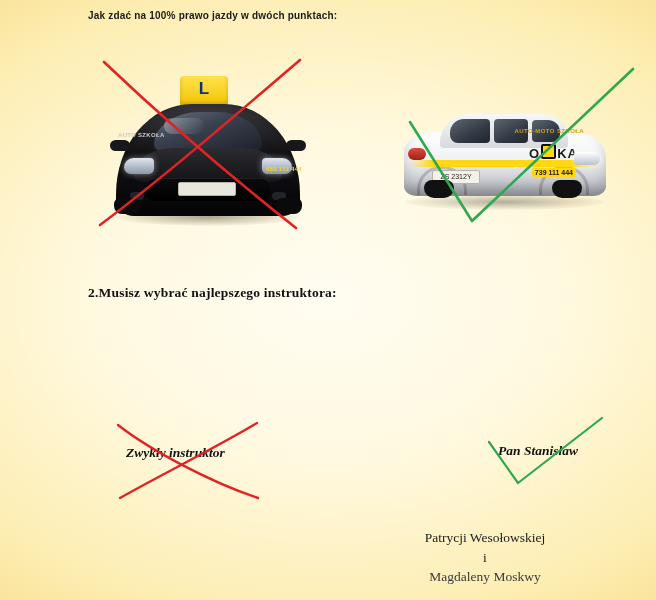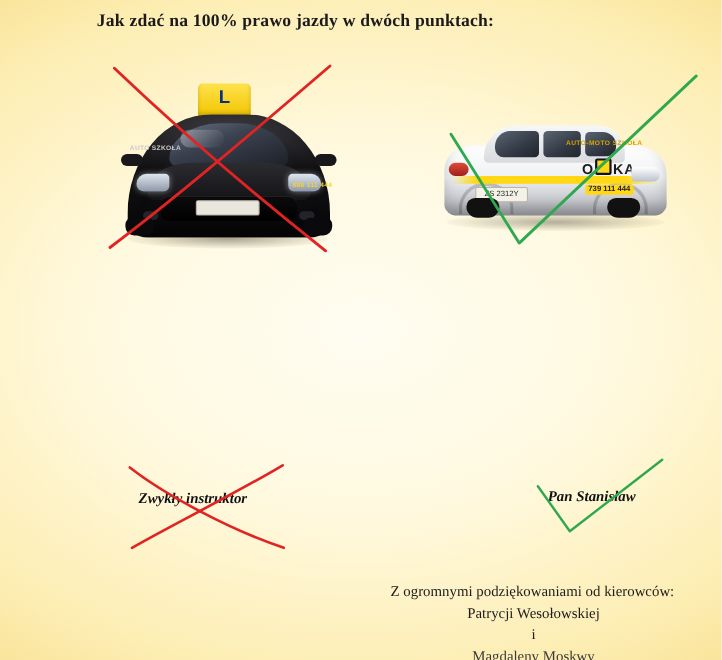--- a/index.html
+++ b/index.html
@@ -19,22 +19,22 @@
     height: 600px;
     background:
       radial-gradient(ellipse 120% 90% at 50% 50%, #fffdf2 0%, #fff9e0 30%, #fdeeb4 58%, #f7dd8a 78%, #f0cd63 92%, #e8c04a 100%);
     overflow: hidden;
   }
   
   .heading {
     position: absolute;
     left: 88px;
     top: 8px;
-    font-family: Liberation Serif, serif;
-    font-size: 16px;
+    font-family: Liberation Sans, sans-serif;
+    font-size: 10px;
     font-weight: bold;
     color: #1a1a1a;
     line-height: 1.55;
     letter-spacing: 0.2px;
   }
   .heading div { white-space: nowrap; }
 
   .step2 {
     position: absolute;
     left: 88px;
@@ -414,20 +414,21 @@
     <div class="topdecal">AUTO-MOTO SZKOŁA</div>
     <div class="logo">O<span class="sq"></span>KA</div>
     <div class="phone">739 111 444</div>
     <div class="plate">ZS 2312Y</div>
     <div class="tl"></div>
     <div class="hl right"></div>
     <div class="tire rear"></div>
     <div class="tire front"></div>
   </div>
 
+  <div class="step2">2.Musisz wybrać najlepszego instruktora:</div>
 
   <div class="label-bad">Zwykły instruktor</div>
   <div class="label-good">Pan Stanisław</div>
 
   <svg class="marks" viewBox="0 0 656 600" xmlns="http://www.w3.org/2000/svg">
 
     <g stroke="#e02424" stroke-width="2.6" fill="none" stroke-linecap="round">
       <path d="M100 225 C160 180, 230 120, 300 60"></path>
       <path d="M104 62 C165 120, 235 180, 296 228"></path>
     </g>
@@ -440,19 +441,18 @@
       <path d="M118 425 C150 450, 210 482, 258 498"></path>
       <path d="M120 498 C155 478, 215 448, 257 423"></path>
     </g>
 
     <g stroke="#2fa84f" stroke-width="2.2" fill="none" stroke-linecap="round" stroke-linejoin="round">
       <path d="M489 442 L518 483 L602 418"></path>
     </g>
   </svg>
 
   <div class="footer">
-    <div class="l1">Z ogromnymi podziękowaniami od kierowców:</div>
     <div class="l2">Patrycji  Wesołowskiej</div>
     <div class="l3">i</div>
     <div class="l4">Magdaleny Moskwy</div>
   </div>
 
 </div>
 
 </body></html>

